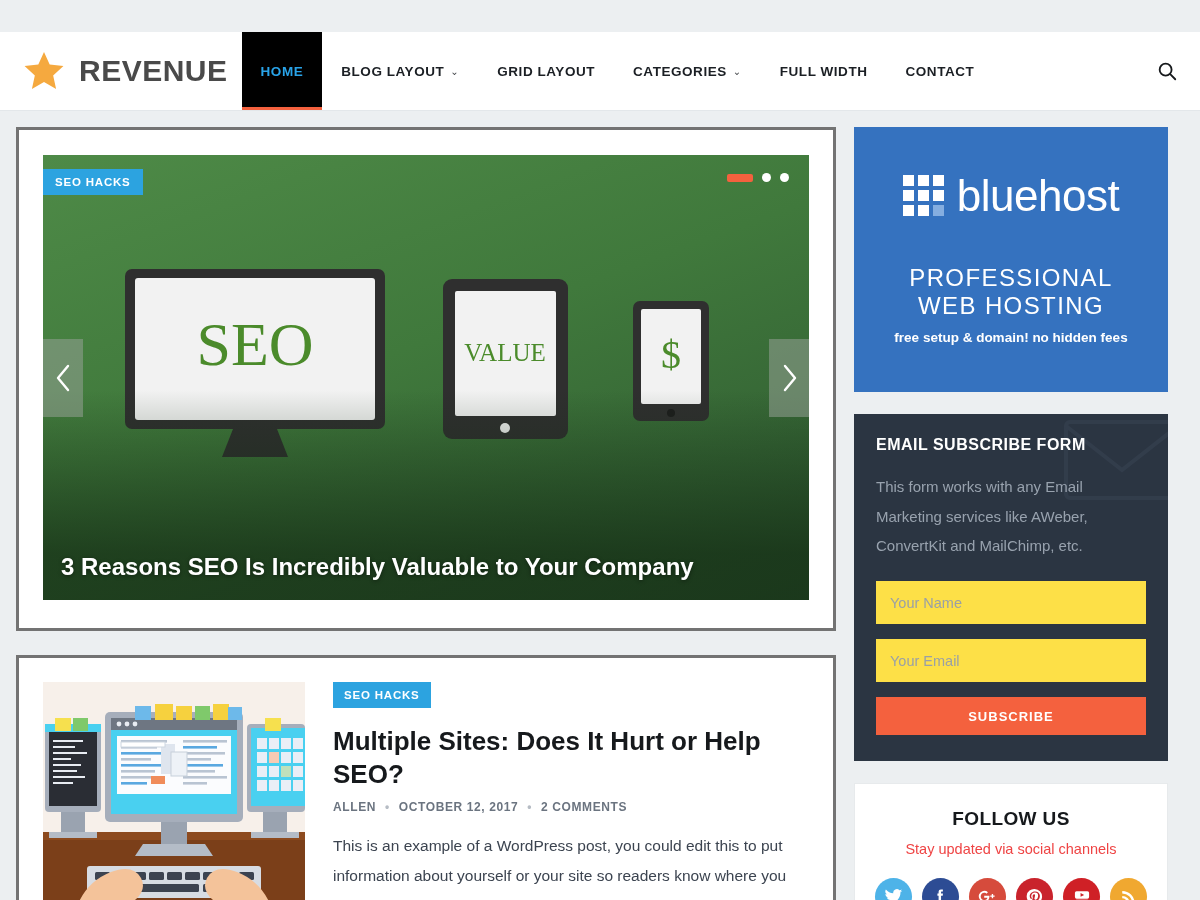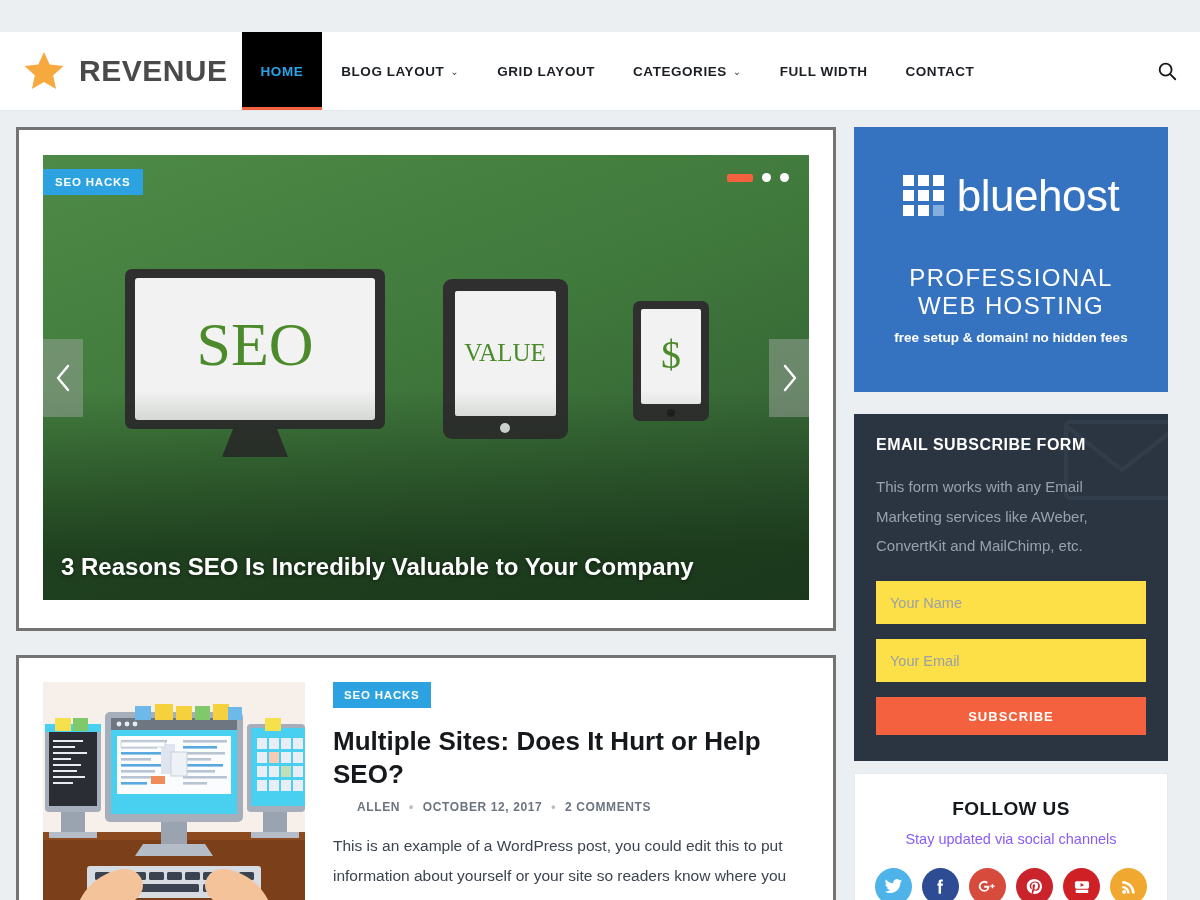--- a/index.html
+++ b/index.html
@@ -88,62 +88,62 @@
     display: inline-block; background: #2ca3e0; color: #fff; font-size: 11.5px;
     font-weight: bold; letter-spacing: .8px; padding: 7px 11px; text-transform: uppercase;
     margin-bottom: 17px; cursor: pointer;
   }
   .post-title {
     font-size: 26px; font-weight: bold; line-height: 1.28; color: #16191c;
     margin-bottom: 8px; cursor: pointer;
   }
   .post-meta {
     font-size: 12px; font-weight: bold; letter-spacing: .6px; color: #6b7480;
-    text-transform: uppercase; margin-bottom: 17px; display: flex; align-items: center; gap: 9px; margin-left: 24px;
+    text-transform: uppercase; margin-bottom: 17px; display: flex; align-items: center; gap: 9px;
   }
   .post-meta .sep { color: #b6bcc4; }
   .post-meta span[data-name="post-author"],
   .post-meta span[data-name="post-comments"] { cursor: pointer; }
   .post-excerpt { font-size: 15.5px; line-height: 1.94; color: #3c4450; }
   .read-more { color: #2ca3e0; font-size: 13px; font-weight: bold; letter-spacing: .4px; cursor: pointer; }
 
   
   .ad { background: #3572bf; height: 265px; display: flex; flex-direction: column;
         align-items: center; justify-content: center; margin-bottom: 22px; cursor: pointer; }
   .ad-logo { display: flex; align-items: center; gap: 13px; margin-bottom: 46px; }
   .ad-grid { display: grid; grid-template-columns: repeat(3, 11px); grid-template-rows: repeat(3, 11px); gap: 4px; }
   .ad-grid i { background: #fff; display: block; }
   .ad-grid i.dim { background: #85aee0; }
   .ad-word { color: #fff; font-size: 44px; letter-spacing: -.5px; line-height: 1; font-weight: 300; }
   .ad-h1 { color: #fff; font-size: 24px; letter-spacing: 1.4px; line-height: 1.18; text-align: center; font-weight: 400; }
   .ad-sub { color: #fff; font-size: 13.5px; margin-top: 10px; font-weight: bold; }
 
   
-  .subscribe { background: #2b3542; padding: 22px 22px 26px 22px; margin-bottom: 12px; position: relative; overflow: hidden; }
+  .subscribe { background: #2b3542; padding: 22px 22px 26px 22px; margin-bottom: 22px; position: relative; overflow: hidden; }
   .sub-title { color: #fff; font-size: 16px; font-weight: bold; letter-spacing: .5px;
                text-transform: uppercase; margin-bottom: 18px; position: relative; z-index: 2; }
   .sub-desc { color: #98a2ae; font-size: 15px; line-height: 1.98; margin-bottom: 20px; position: relative; z-index: 2; }
   .sub-input {
     display: block; width: 100%; height: 43px; background: #fde047; border: 0;
     padding: 0 14px; font-size: 14.5px; color: #555; margin-bottom: 15px;
     font-family: "Liberation Sans", sans-serif; position: relative; z-index: 2;
   }
   .sub-input::placeholder { color: #9aa0a6; }
   .sub-btn {
     display: block; width: 100%; height: 38px; background: #f4613e; color: #fff;
     border: 0; font-size: 13px; font-weight: bold; letter-spacing: 1px;
     text-transform: uppercase; cursor: pointer; position: relative; z-index: 2;
     font-family: "Liberation Sans", sans-serif;
   }
   .envelope { position: absolute; top: -18px; right: -26px; z-index: 1; opacity: .45; }
 
   
   .follow { background: #fff; border: 1px solid #e7eaec; padding: 24px 20px 22px 20px; text-align: center; }
   .follow-title { font-size: 19px; font-weight: bold; color: #16191c; letter-spacing: .4px; margin-bottom: 11px; }
-  .follow-sub { font-size: 14.5px; color: #8b5cf6; margin-bottom: 21px; }
+  .follow-sub { font-size: 14.5px; color: #ef4444; margin-bottom: 21px; }
   .socials { display: flex; justify-content: center; gap: 10px; }
   .soc { width: 37px; height: 37px; border-radius: 50%; display: flex; align-items: center;
          justify-content: center; cursor: pointer; color: #fff; flex: none; }
 </style>
 </head>
 <body>
 
 <header class="site-header" data-name="site-header">
   <div class="brand" data-name="site-logo">
     <svg class="brand-star" viewBox="0 0 24 24" data-name="star-icon">

